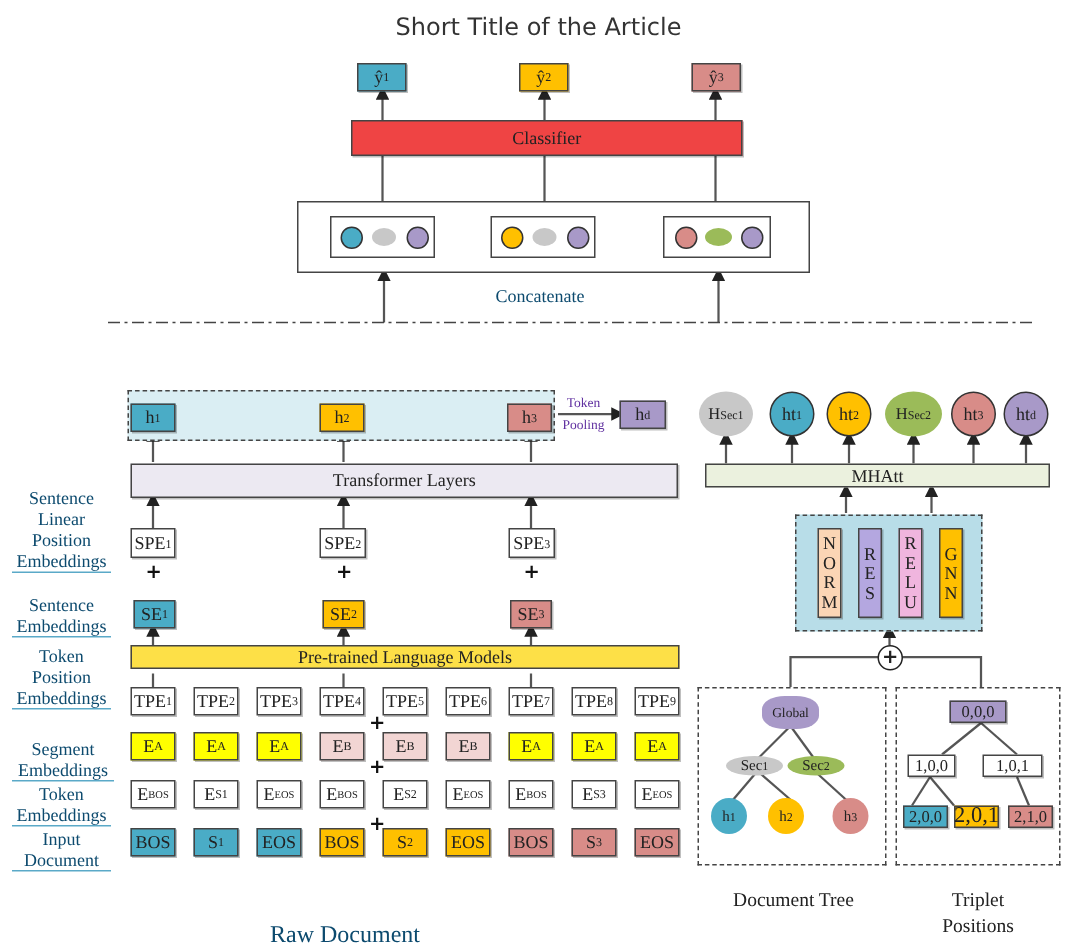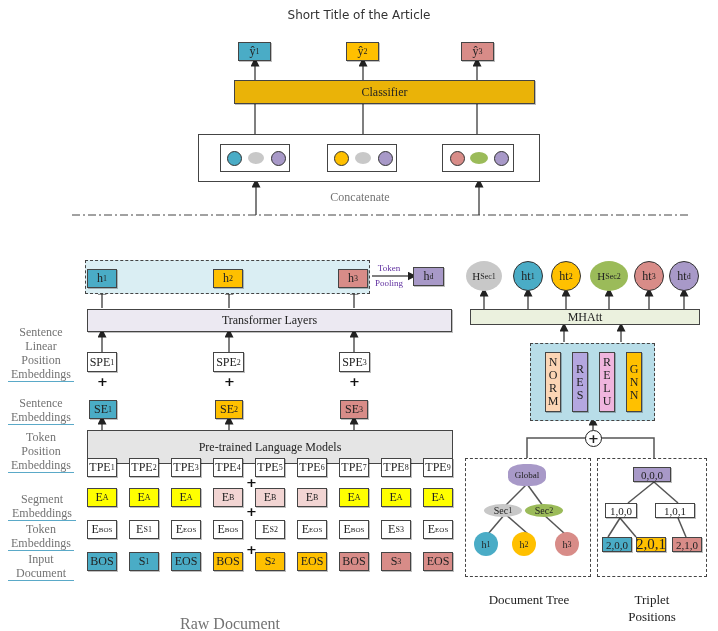--- a/index.html
+++ b/index.html
@@ -4,22 +4,22 @@
 <style>
   html, body { margin:0; padding:0; background:#ffffff; }
   body { width:718px; height:631px; position:relative; overflow:hidden;
          font-family:"Liberation Serif", serif; color:#222; }
   .abs { position:absolute; }
   .box { position:absolute; box-sizing:border-box; border:1.5px solid #444;
          display:flex; align-items:center; justify-content:center;
          font-family:"Liberation Serif", serif; font-size:12px; color:#222;
          white-space:nowrap; box-shadow:1px 1px 0 rgba(0,0,0,0.25); }
   .title { position:absolute; left:0; width:718px; top:8px; text-align:center;
-           font-family:"DejaVu Sans", sans-serif; font-size:12px; color:#333; }
-  .lbl { position:absolute; text-align:center; font-size:12px; line-height:14px; color:#737373; }
+           font-family:"DejaVu Sans", sans-serif; font-size:16px; color:#333; }
+  .lbl { position:absolute; text-align:center; font-size:12px; line-height:14px; color:#0c4a6e; }
   .ul { border-bottom:1.5px solid #5aa9c8; }
   .plus { position:absolute; font-weight:bold; font-size:13px; font-family:"DejaVu Sans", sans-serif; color:#111; }
   .circle { position:absolute; box-sizing:border-box; border-radius:50%; }
   sub { font-size:8px; vertical-align:-2px; }
   .vtext { flex-direction:column; line-height:13px; font-size:12px; }
   svg.lines { position:absolute; left:0; top:0; }
   .caption { position:absolute; text-align:center; font-size:13px; line-height:17px; }
 </style>
 </head>
 <body>
@@ -104,21 +104,21 @@
 </div>
 <div class="box" style="left:346px;top:42px;width:33px;height:19px;background:#ffc000">
   <span>ŷ</span>
     <sub>2</sub>
 </div>
 <div class="box" style="left:461px;top:42px;width:33px;height:19px;background:#d88c88">
   <span>ŷ</span>
     <sub>3</sub>
 </div>
 
-<div class="box" style="left:234px;top:80px;width:301px;height:24px;background:#eab308">Classifier</div>
+<div class="box" style="left:234px;top:80px;width:261px;height:24px;background:#ef4444">Classifier</div>
 
 <div class="box" style="left:198px;top:134px;width:342px;height:48px;background:#fff;box-shadow:none"></div>
 <div class="box" style="left:220px;top:144px;width:70px;height:28px;background:#fff;box-shadow:none"></div>
 <div class="box" style="left:327px;top:144px;width:70px;height:28px;background:#fff;box-shadow:none"></div>
 <div class="box" style="left:442px;top:144px;width:72px;height:28px;background:#fff;box-shadow:none"></div>
 
 <div class="circle" style="left:227px;top:151px;width:15px;height:15px;background:#4aacc6;border:1.5px solid #333"></div>
 <div class="circle" style="left:248px;top:152px;width:16px;height:12px;background:#c8c8c8"></div>
 <div class="circle" style="left:271px;top:151px;width:15px;height:15px;background:#a899c8;border:1.5px solid #333"></div>
 <div class="circle" style="left:334px;top:151px;width:15px;height:15px;background:#ffc000;border:1.5px solid #333"></div>
@@ -182,21 +182,21 @@
   </div>
 <div class="box" style="left:215px;top:400px;width:28px;height:19px;background:#ffc000">
     <span>SE</span>
     <sub>2</sub>
   </div>
 <div class="box" style="left:340px;top:400px;width:28px;height:19px;background:#d88c88">
     <span>SE</span>
     <sub>3</sub>
   </div>
 
-<div class="box" style="left:87px;top:430px;width:366px;height:34px;background:#e5e5e5;box-shadow:none">Pre-trained Language Models</div>
+<div class="box" style="left:87px;top:430px;width:366px;height:16px;background:#fde047;box-shadow:none">Pre-trained Language Models</div>
 
 <div id="rows">
     <div class="box" style="left: 87px; top: 458px; width: 30px; height: 19px; background: rgb(255, 255, 255);">
       <span>TPE</span>
       <sub>1</sub>
     </div>
     <div class="box" style="left: 129px; top: 458px; width: 30px; height: 19px; background: rgb(255, 255, 255);">
       <span>TPE</span>
       <sub>2</sub>
     </div>

